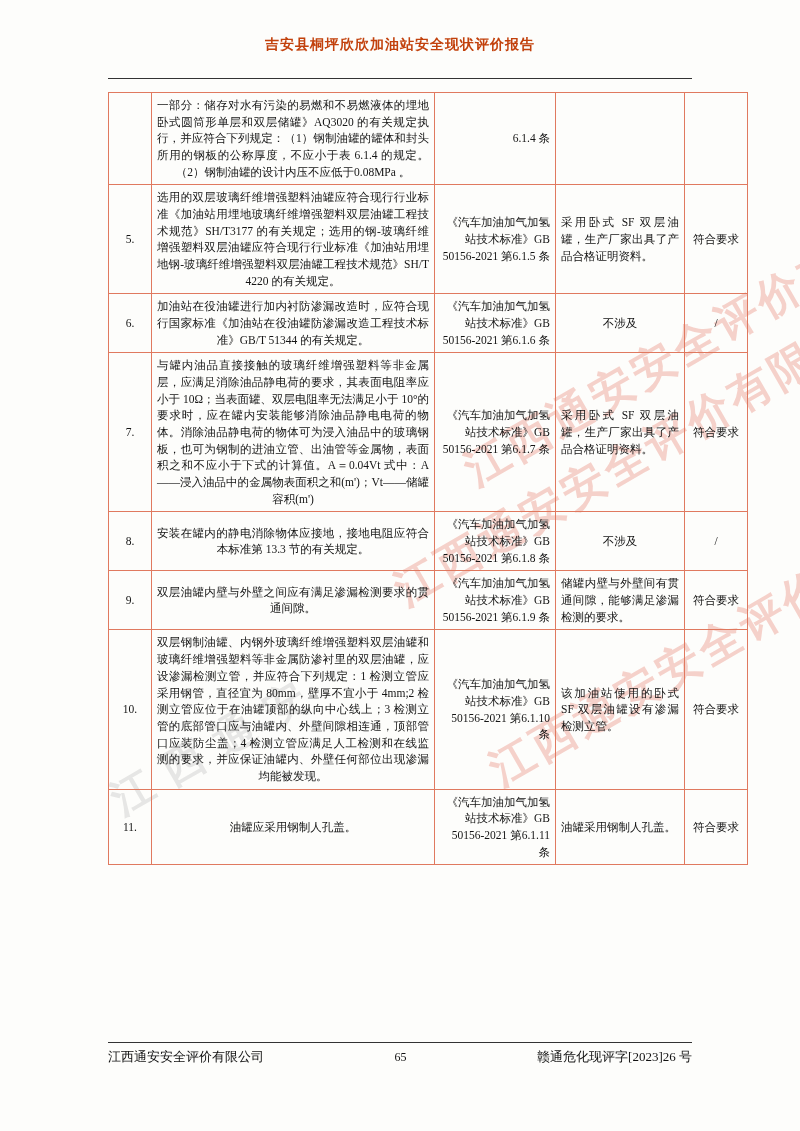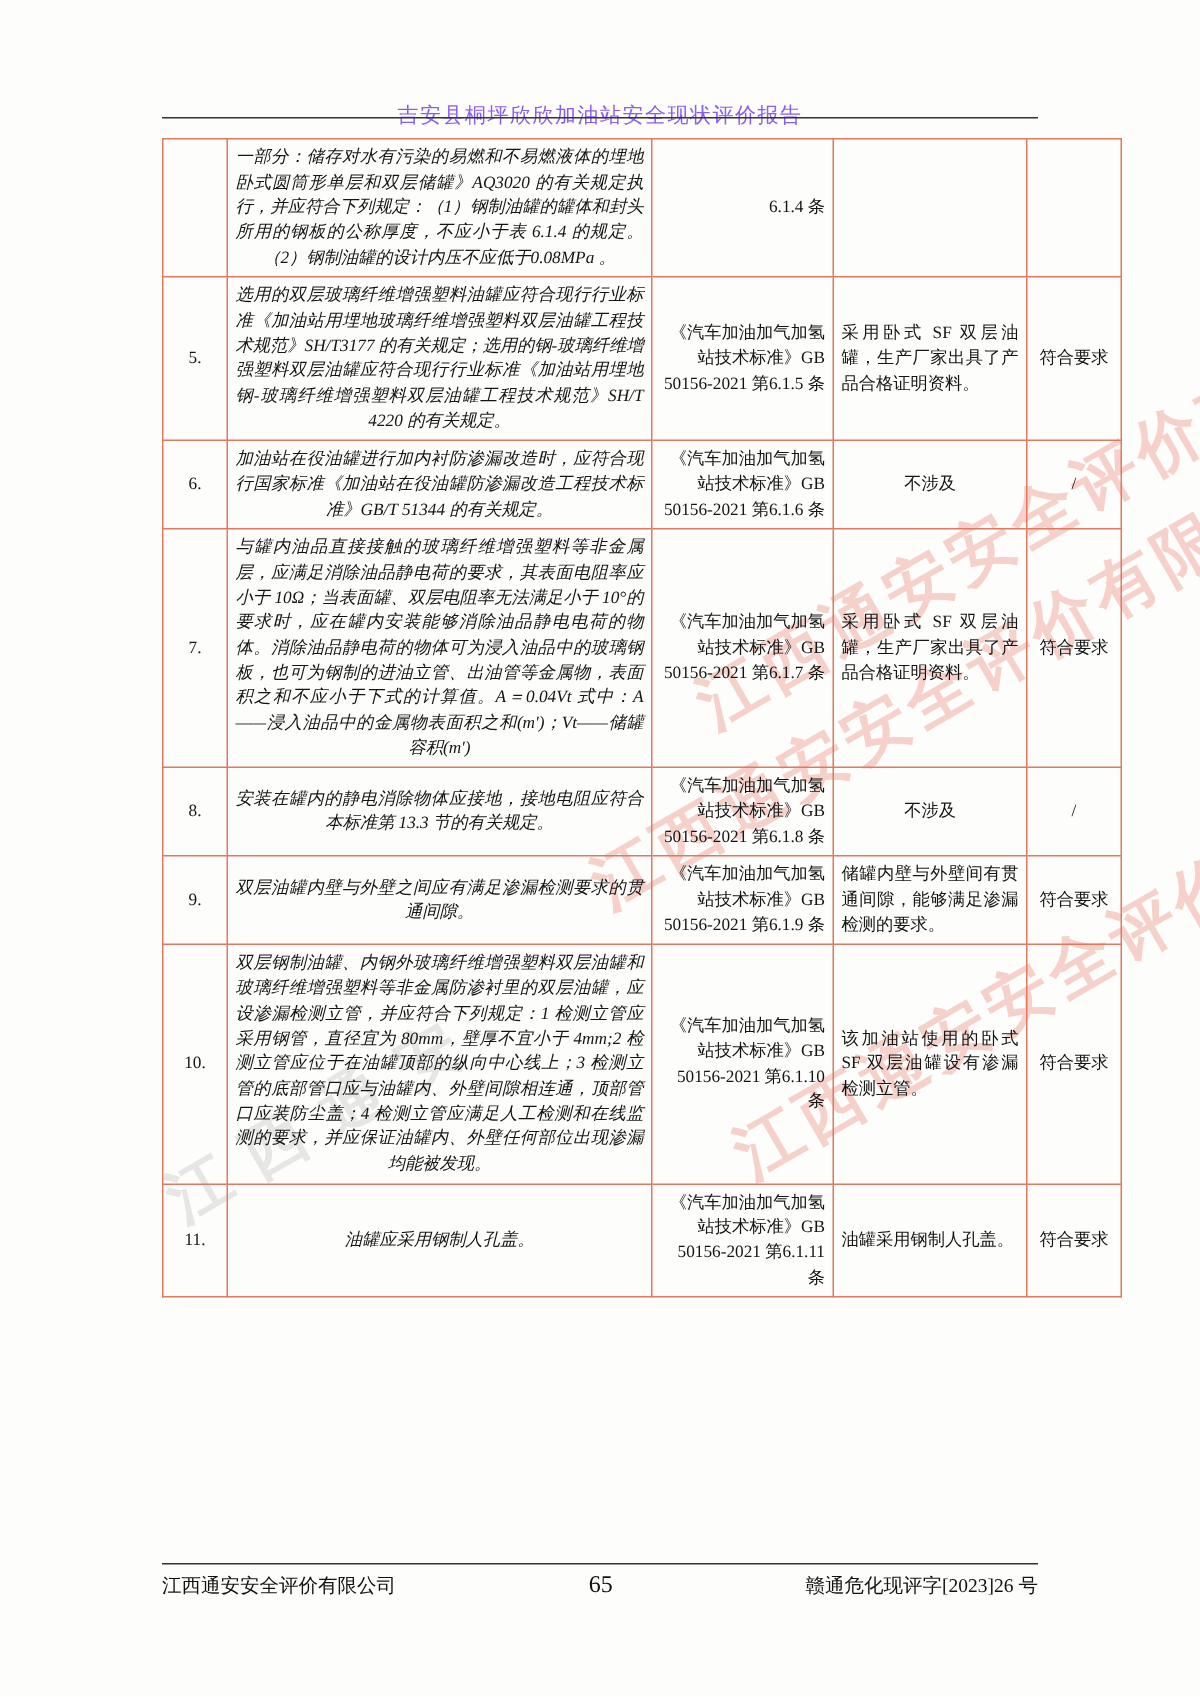--- a/index.html
+++ b/index.html
@@ -44,27 +44,28 @@
   .wm1 { top: 300px; left: 430px; }
   .wm2 { top: 420px; left: 360px; }
   .wm3 { top: 470px; left: 330px; font-size: 110px; color: rgba(228, 190, 70, 0.30); }
   .wm4 { top: 600px; left: 455px; }
   .wm5 { top: 720px; left: 100px; }
   .wm6 { top: 745px; left: 300px; font-size: 62px; color: rgba(228, 120, 90, 0.45); transform: none; }
 
   
   .doc-header {
     position: absolute;
-    top: 68px;
+    top: 36px;
     left: 108px;
     width: 584px;
     text-align: center;
     font-size: 14px;
-    color: #8b5cf6;
+    color: #c2410c;
     letter-spacing: 1px;
+    font-weight: bold;
   }
   .header-rule {
     position: absolute;
     top: 78px;
     left: 108px;
     width: 584px;
     border-bottom: 1px solid #333;
   }
 
   
@@ -88,21 +89,20 @@
     width: 32px;
     text-align: center;
     font-family: "Liberation Serif", serif;
     font-size: 12px;
   }
   td.c-req {
     width: 272px;
     text-align: justify;
     text-align-last: center;
     padding: 5px 7px;
-    font-style: italic;
   }
   td.c-basis {
     width: 110px;
     text-align: right;
     padding: 5px 3px;
   }
   td.c-state {
     width: 118px;
     text-align: right;
     padding: 5px 6px;
@@ -135,21 +135,21 @@
   }
   .footer-rule {
     position: absolute;
     top: 1042px;
     left: 108px;
     width: 584px;
     border-bottom: 1px solid #333;
   }
   .footer-center {
     font-family: "Liberation Serif", serif;
-    font-size: 16px;
+    font-size: 12px;
   }
 </style>
 </head>
 <body>
 
 <div class="page">
 
   <div class="wm wm-red wm1">江西通安安全评价有限公司</div>
   <div class="wm wm-red wm2">江西通安安全评价有限公司</div>
   <div class="wm wm-red wm4">江西通安安全评价有限公司</div>

